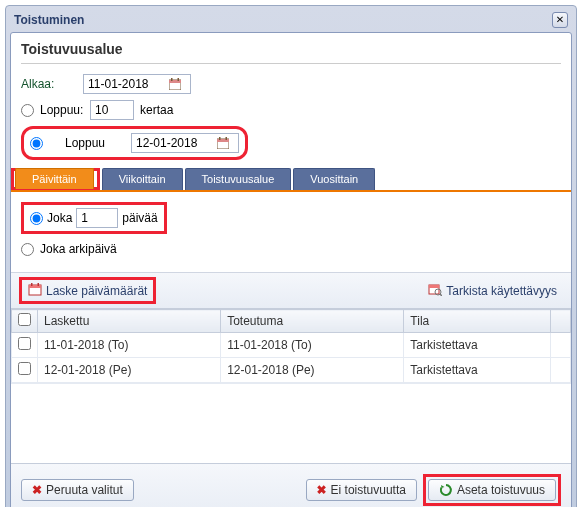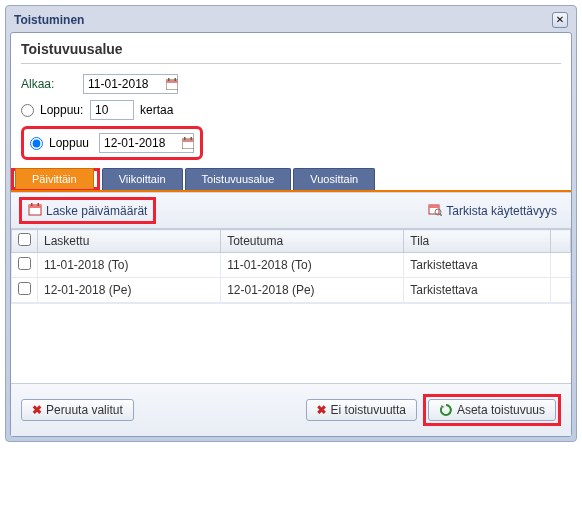--- a/index.html
+++ b/index.html
@@ -63,21 +63,21 @@
     gap: 6px;
     margin-bottom: 6px;
   }
   .label1 { width: 56px; color: #14532d; }
   .date-input-wrap {
     display: flex;
     align-items: flex-end;
     border: 1px solid #a9b5cb;
     background: #fff;
     height: 20px;
-    width: 95px;
+    width: 108px;
   }
   .date-input {
     border: none;
     outline: none;
     width: 82px;
     font-size: 12px;
     padding: 2px 4px;
   }
   .cal-icon {
     width: 18px;
@@ -97,24 +97,24 @@
   .small-input {
     width: 42px;
     height: 20px;
     border: 1px solid #a9b5cb;
     padding: 2px 4px;
     font-size: 12px;
   }
   .redbox {
     border: 3px solid #e23;
     padding: 4px 6px;
-    border-radius: 6px;
+    border-radius: 12px;
     display: inline-flex;
     align-items: center;
-    gap: 6px;
+    gap: 22px;
   }
   .tabs {
     display: flex;
     border-bottom: 2px solid #ee7700;
     margin-top: 4px;
   }
   .tab {
     padding: 4px 16px;
     background: #5a6f9c;
     color: #fff;
@@ -278,20 +278,32 @@
 
     <div class="tabs">
       <span class="tab-redwrap">
         <span class="tab active">Päivittäin</span>
       </span>
       <span class="tab">Viikoittain</span>
       <span class="tab">Toistuvuusalue</span>
       <span class="tab">Vuosittain</span>
     </div>
 
+    <div class="tab-body">
+      <div class="redbox2">
+        <input type="radio" name="daily" checked="" style="">
+        <span>Joka</span>
+        <input class="small-input" value="1" style="">
+        <span>päivää</span>
+      </div>
+      <div class="row" style="margin-top:8px">
+        <input type="radio" name="daily" style="">
+        <span>Joka arkipäivä</span>
+      </div>
+    </div>
 
     <div class="toolbar">
       <span class="redbox3">
         <span class="tool-btn">
           <span>
             <svg width="14" height="14" viewBox="0 0 14 14">
                 <rect x="1" y="3" width="12" height="10" fill="#fff" stroke="#b33"></rect>
                 <rect x="1" y="3" width="12" height="3" fill="#e77"></rect>
                 <rect x="3" y="1" width="1.5" height="3" fill="#b33"></rect>
                 <rect x="9.5" y="1" width="1.5" height="3" fill="#b33"></rect>

